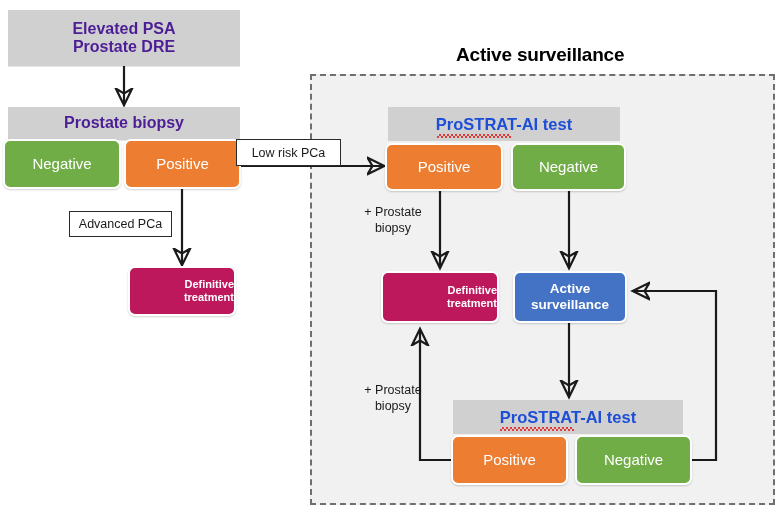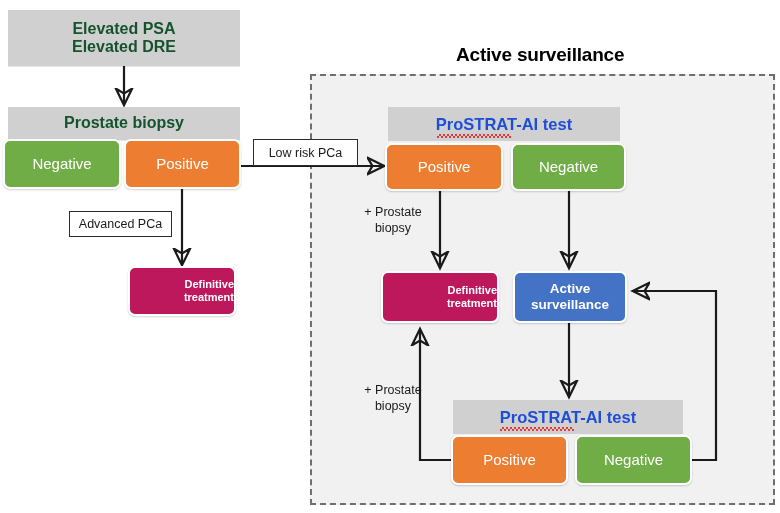--- a/index.html
+++ b/index.html
@@ -29,21 +29,21 @@
   
   .node{
     position:absolute;
     display:flex;align-items:center;justify-content:center;
     text-align:center;
     box-sizing:border-box;
     line-height:1.15;
   }
   .hdr{
     background:#d0d0d0;
-    color:#14532d;
+    color:#4c1d95;
     font-weight:bold;
     font-size:16px;
     box-shadow:0 1px 0 rgba(0,0,0,.10);
   }
   .hdr2{
     background:#d0d0d0;color:#1d4ed8;font-weight:bold;font-size:16.5px;
   }
   .pill{
     border-radius:7px;
     color:#ffffff;
@@ -116,21 +116,21 @@
 
     <line x1="569" y1="323" x2="569" y2="396" stroke-width="2.2" marker-end="url(#ah)"></line>
 
     <polyline points="451,460 420,460 420,330" stroke-width="2.2" marker-end="url(#ah)"></polyline>
 
     <polyline points="692,460 716,460 716,291 634,291" stroke-width="2.2" marker-end="url(#ah)"></polyline>
   </svg>
 
   <div class="node hdr" style="left:8px;top:10px;width:232px;height:56px;flex-direction:column;">
     <span>Elevated PSA</span>
-    <span>Elevated DRE</span>
+    <span>Prostate DRE</span>
   </div>
 
   <div class="node hdr" style="left:8px;top:107px;width:232px;height:33px;">
       <span>Prostate biopsy</span>
     </div>
 
   <div class="node pill green" style="left:3px;top:139px;width:118px;height:50px;">
       <span>Negative</span>
     </div>
 
@@ -140,21 +140,21 @@
 
   <div class="edge-label" style="left:69px;top:211px;width:103px;height:26px;">
       <span>Advanced PCa</span>
     </div>
 
   <div class="node pill red" style="left:128px;top:266px;width:108px;height:50px;flex-direction:column;">
     <span>Definitive</span>
     <span>treatment</span>
   </div>
 
-  <div class="edge-label" style="left:253px;top:139px;width:105px;height:27px;">
+  <div class="edge-label" style="left:236px;top:139px;width:105px;height:27px;">
       <span>Low risk PCa</span>
     </div>
 
   <div class="node hdr2" style="left:388px;top:107px;width:232px;height:34px;">
       <span>ProSTRAT-AI test</span>
     </div>
   <div class="sq" style="left:437px;top:134px;width:74px;"></div>
 
   <div class="node pill orange" style="left:385px;top:143px;width:118px;height:48px;">
       <span>Positive</span>

